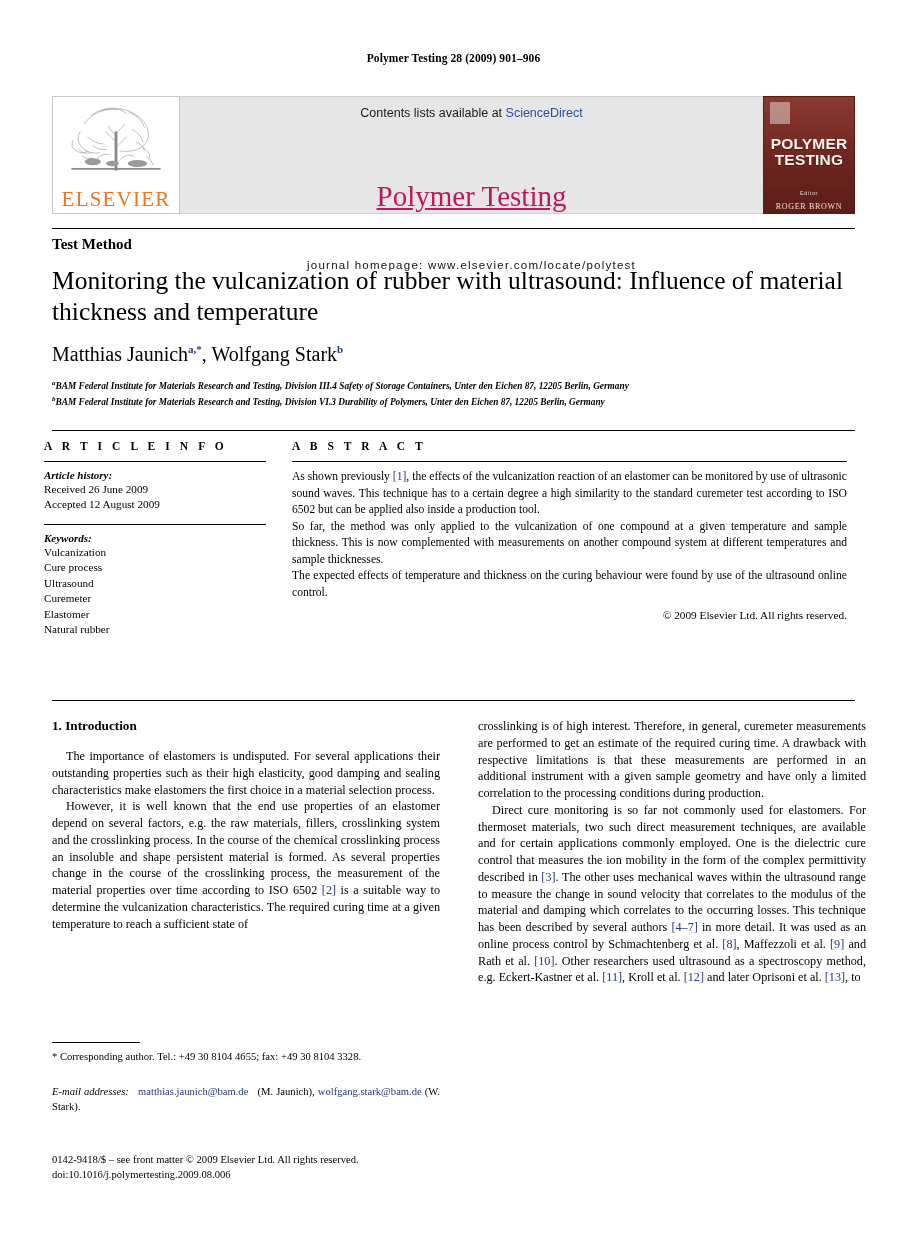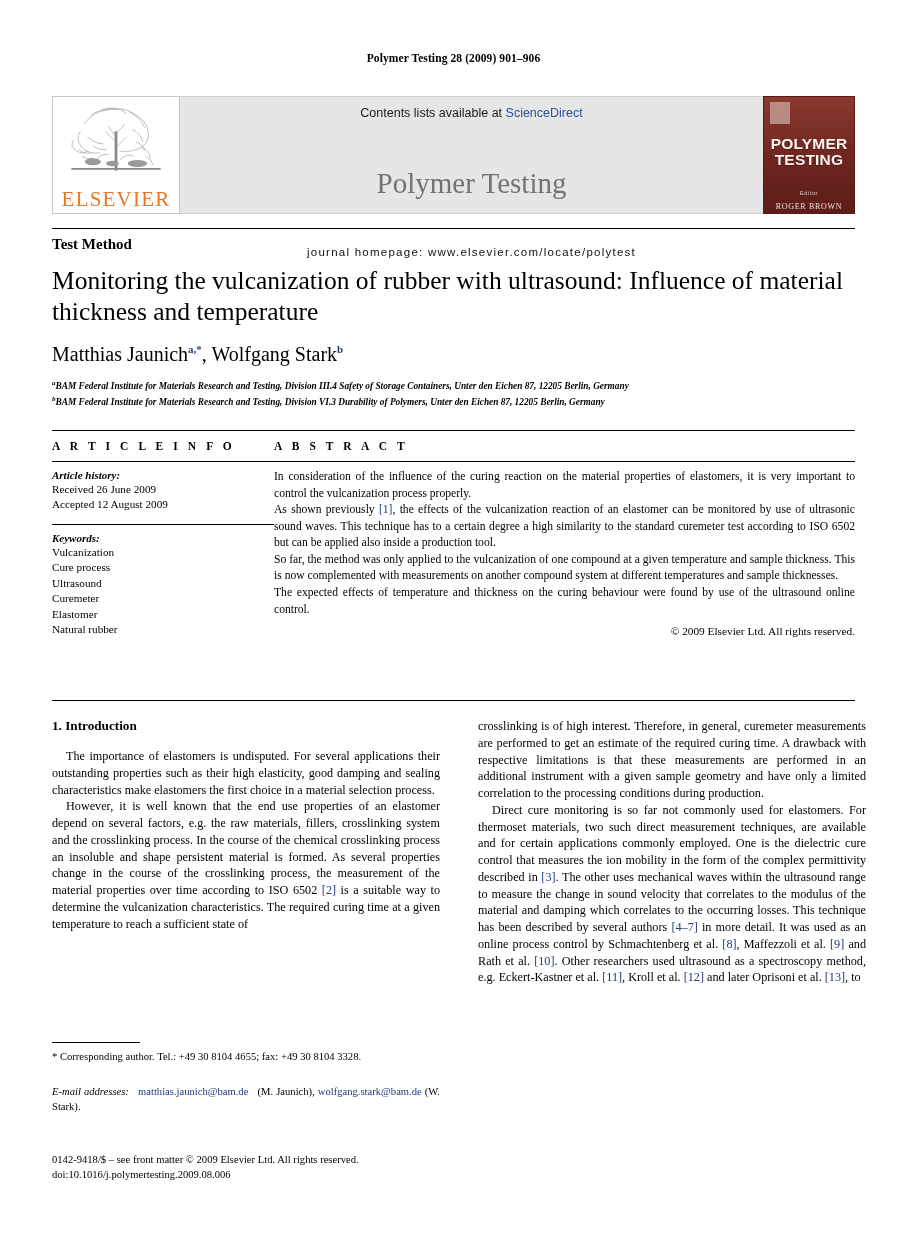--- a/index.html
+++ b/index.html
@@ -86,23 +86,24 @@
     font-family: "Liberation Sans", sans-serif;
     font-size: 12.5px;
     color: #1a1a1a;
   }
   .contents-line .sd {
     color: #2b4f9e;
   }
   .journal-name {
     font-family: "Liberation Serif", serif;
     font-size: 29px;
-    color: #737373;
+    color: #be185d;
     line-height: 1;
-    margin-top: 1px;
+    margin-top: 14px;
+    text-decoration: underline;
   }
   .homepage-line {
     font-family: "Liberation Sans", sans-serif;
     font-size: 11.5px;
     letter-spacing: 1.25px;
     color: #111;
   }
   .cover-thumb {
     width: 92px;
     flex: 0 0 92px;
@@ -202,24 +203,25 @@
   
   .rule-info-top {
     position: absolute;
     left: 52px;
     top: 430px;
     width: 803px;
     border-top: 1px solid #000;
   }
   .infoabs {
     position: absolute;
-    left: 52px;
+    left: 44px;
     top: 440px;
     width: 803px;
     display: flex;
+    gap: 26px;
   }
   .col-info {
     width: 222px;
     flex: 0 0 222px;
   }
   .col-abs {
     flex: 1 1 auto;
   }
   .sec-head {
     font-family: "Liberation Serif", serif;
@@ -427,21 +429,20 @@
         <li>Ultrasound</li>
         <li>Curemeter</li>
         <li>Elastomer</li>
         <li>Natural rubber</li>
       </ul>
     </div>
 
     <div class="col-abs">
       <div class="sec-head">A B S T R A C T</div>
       <div class="hr-thin"></div>
-      <p class="abs-para">In consideration of the influence of the curing reaction on the material properties of elastomers, it is very important to control the vulcanization process properly.</p>
       <p class="abs-para"><span>As shown previously </span><span class="ref">[1]</span><span>, the effects of the vulcanization reaction of an elastomer can be monitored by use of ultrasonic sound waves. This technique has to a certain degree a high similarity to the standard curemeter test according to ISO 6502 but can be applied also inside a production tool.</span></p>
       <p class="abs-para">So far, the method was only applied to the vulcanization of one compound at a given temperature and sample thickness. This is now complemented with measurements on another compound system at different temperatures and sample thicknesses.</p>
       <p class="abs-para">The expected effects of temperature and thickness on the curing behaviour were found by use of the ultrasound online control.</p>
       <div class="copyright">© 2009 Elsevier Ltd. All rights reserved.</div>
     </div>
   </div>
 
   <div class="rule-body-top"></div>
 
   <div class="body-cols">

